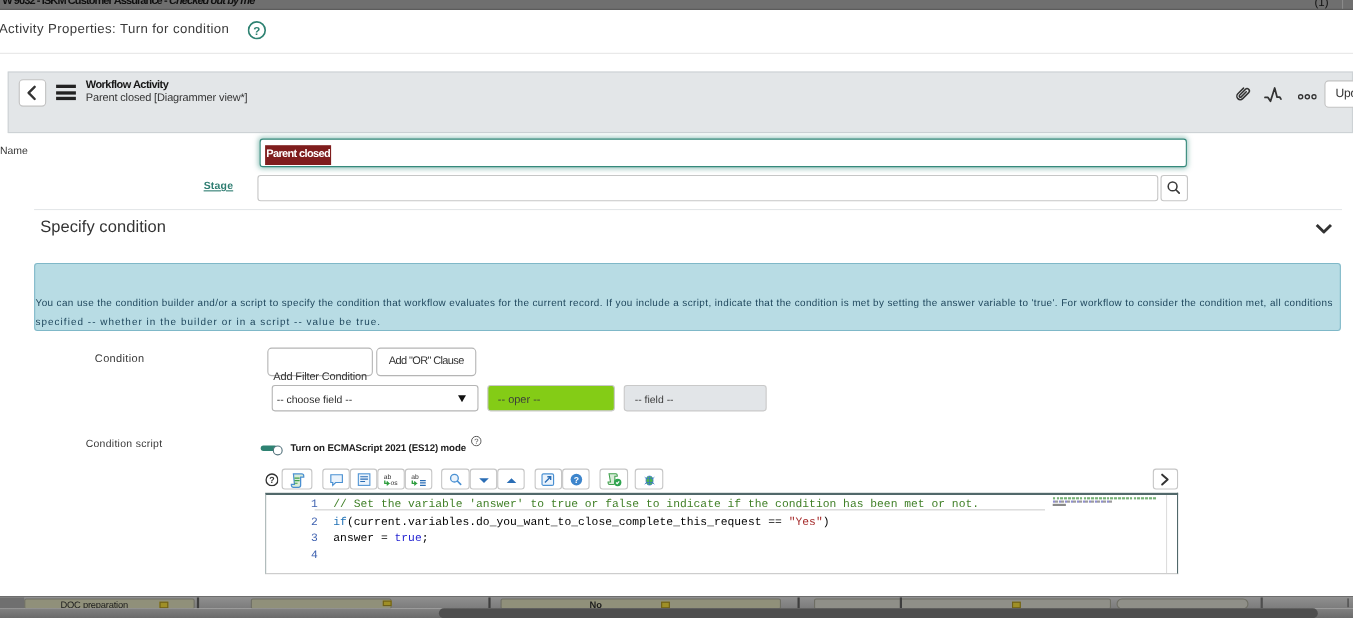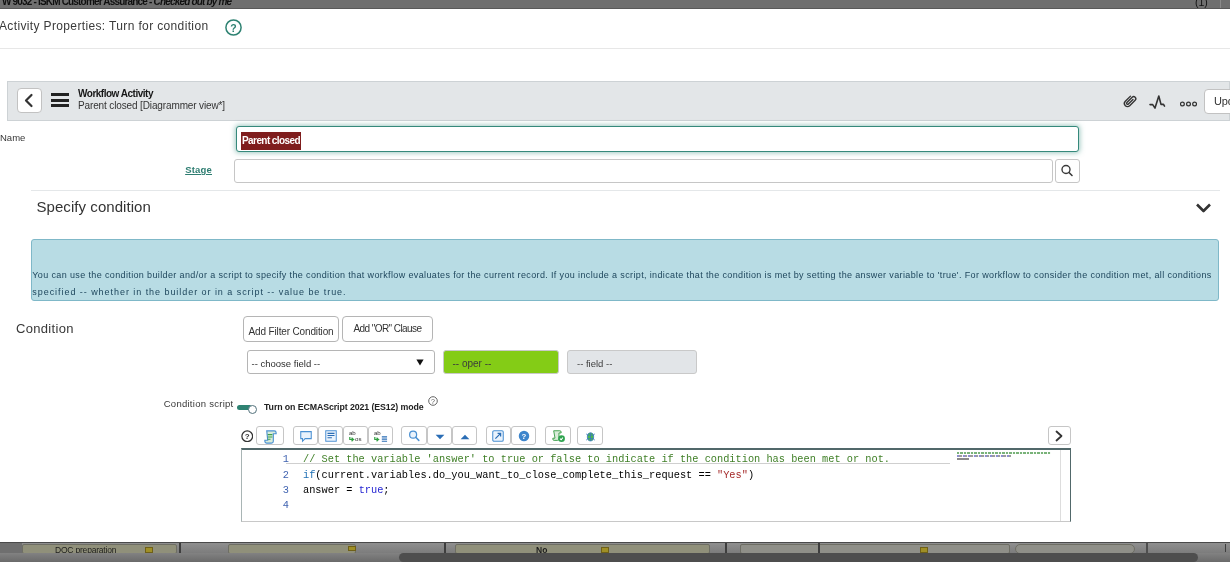--- a/index.html
+++ b/index.html
@@ -13,21 +13,21 @@
 </div>
 
 <div class="abs" id="heading" style="left:-1px;top:20px;font-size:12px;letter-spacing:0.36px;line-height:1;color:#3a3a3a">Activity Properties: Turn for condition</div>
 <svg class="abs" style="left:224.5px;top:19.3px" width="17" height="17" viewBox="0 0 17 17">
     <circle cx="8.5" cy="8.5" r="7.6" fill="none" stroke="#2e8272" stroke-width="1.5"></circle>
     <text x="8.5" y="12.7" text-anchor="middle" font-size="10.5" font-weight="bold" fill="#2e8272" font-family="Liberation Sans">?</text>
   </svg>
 
 <div class="abs" style="left:0;top:48px;width:1230px;height:1px;background:#e7e7e7"></div>
 
-<div class="abs" style="left:7px;top:81px;width:1223px;height:40px;background:#e3e6e8;border:1px solid #cdd2d5">
+<div class="abs" style="left:7px;top:65px;width:1223px;height:56px;background:#e3e6e8;border:1px solid #cdd2d5">
   <div class="abs" style="left:9px;top:6px;width:25px;height:25px;background:#fff;border:1px solid #c2c2c2;border-radius:4px">
     <svg width="23" height="23" viewBox="0 0 23 23">
         <path d="M13.5 6 L8 11.5 L13.5 17" fill="none" stroke="#333" stroke-width="2.2" stroke-linecap="round" stroke-linejoin="round"></path>
       </svg>
   </div>
   <div class="abs" style="left:43px;top:11px;width:18px;height:16px">
     <div style="height:3.2px;background:#222;margin-bottom:2.4px"></div>
     <div style="height:3.2px;background:#222;margin-bottom:2.4px"></div>
     <div style="height:3.2px;background:#222"></div>
   </div>
@@ -71,38 +71,38 @@
 <div class="abs" id="spec" style="left:36.5px;top:198.7px;font-size:15px;letter-spacing:0.06px;line-height:1;color:#333">Specify condition</div>
 <svg class="abs" style="left:1195px;top:202px" width="17" height="12" viewBox="0 0 17 12">
     <path d="M2 2.5 L8.5 9 L15 2.5" fill="none" stroke="#333" stroke-width="2.6" stroke-linejoin="round"></path>
   </svg>
 
 <div class="abs" style="left:31px;top:239px;width:1188px;height:62px;background:#b8dce4;border:1px solid #7fb8c8;border-radius:3px;color:#20485e;font-size:9px">
   <div class="abs" id="p2a" style="left:0.3px;top:31.4px;line-height:1;letter-spacing:0.368px;white-space:nowrap">You can use the condition builder and/or a script to specify the condition that workflow evaluates for the current record. If you include a script, indicate that the condition is met by setting the answer variable to 'true'. For workflow to consider the condition met, all conditions</div>
   <div class="abs" id="p2b" style="left:0.3px;top:48.1px;line-height:1;letter-spacing:0.95px;white-space:nowrap">specified -- whether in the builder or in a script -- value be true.</div>
 </div>
 
-<div class="abs" id="lblCond" style="left:16px;top:320.5px;width:217.5px;text-align:left;font-size:13px;letter-spacing:0.31px;color:#383838">Condition</div>
-<div class="abs" id="btnAFC" style="left:243px;top:316px;width:96px;height:26px;background:#fff;border:1px solid #b5b5b5;border-radius:4px;font-size:10px;letter-spacing:-0.14px;color:#333;text-align:center;padding-top:9px">Add Filter Condition</div>
+<div class="abs" id="lblCond" style="left:0;top:320.5px;width:217.5px;text-align:center;font-size:10px;letter-spacing:0.31px;color:#383838">Condition</div>
+<div class="abs" id="btnAFC" style="left:243px;top:316px;width:96px;height:26px;background:#fff;border:1px solid #b5b5b5;border-radius:4px;font-size:10px;letter-spacing:-0.14px;color:#333;text-align:center;padding-top:20px">Add Filter Condition</div>
 <div class="abs" id="btnOR" style="left:342px;top:316px;width:91px;height:26px;background:#fff;border:1px solid #b5b5b5;border-radius:4px;font-size:10px;letter-spacing:-0.57px;color:#333;text-align:center;padding-top:5.5px">Add "OR" Clause</div>
 
 <div class="abs" style="left:246.5px;top:350px;width:188px;height:23.5px;background:#fff;border:1px solid #b5b5b5;border-radius:3px;font-size:9.5px;color:#2e2e2e">
   <span style="position:absolute;left:4px;top:7px">-- choose field --</span>
   <svg style="position:absolute;right:10px;top:7.5px" width="8" height="7" viewBox="0 0 8 7">
       <path d="M0.4 0.4 h7.2 L4 6.6 z" fill="#111"></path>
     </svg>
 </div>
 <div class="abs" style="left:442.5px;top:350px;width:116.5px;height:23.5px;background:#84cc16;border:1px solid #c9c9c9;border-radius:3px;font-size:10px;color:#3c3c3c">
     <span style="position:absolute;left:9px;top:7px">-- oper --</span>
   </div>
 <div class="abs" style="left:567px;top:350px;width:130px;height:23.5px;background:#e2e5e8;border:1px solid #c9c9c9;border-radius:3px;font-size:9.5px;color:#3c3c3c">
     <span style="position:absolute;left:9px;top:7px">-- field --</span>
   </div>
 
-<div class="abs" id="lblCS" style="left:16px;top:397.5px;width:217.5px;text-align:right;font-size:9.5px;letter-spacing:0.27px;color:#383838">Condition script</div>
+<div class="abs" id="lblCS" style="left:4px;top:397.5px;width:217.5px;text-align:center;font-size:9.5px;letter-spacing:0.27px;color:#383838">Condition script</div>
 <div class="abs" style="left:237px;top:405px;width:14.5px;height:5.4px;background:#2e8272;border-radius:2.7px"></div>
 <div class="abs" style="left:247.8px;top:404.6px;width:9px;height:9px;background:#fff;border:1.2px solid #53727c;border-radius:50%"></div>
 <div class="abs" id="ecma" style="left:264px;top:402.1px;font-size:8.8px;font-weight:bold;letter-spacing:-0.1px;color:#222">Turn on ECMAScript 2021 (ES12) mode</div>
 <svg class="abs" style="left:427.5px;top:396px" width="10" height="10" viewBox="0 0 10 10">
     <circle cx="5" cy="5" r="4.3" fill="none" stroke="#555" stroke-width="0.9"></circle>
     <text x="5" y="7.6" text-anchor="middle" font-size="7" fill="#555" font-family="Liberation Sans">?</text>
   </svg>
 
 <div id="toolbar">
     <svg class="abs" style="left:240.5px;top:429.5px" width="12.5" height="12.5" viewBox="0 0 14 14">

